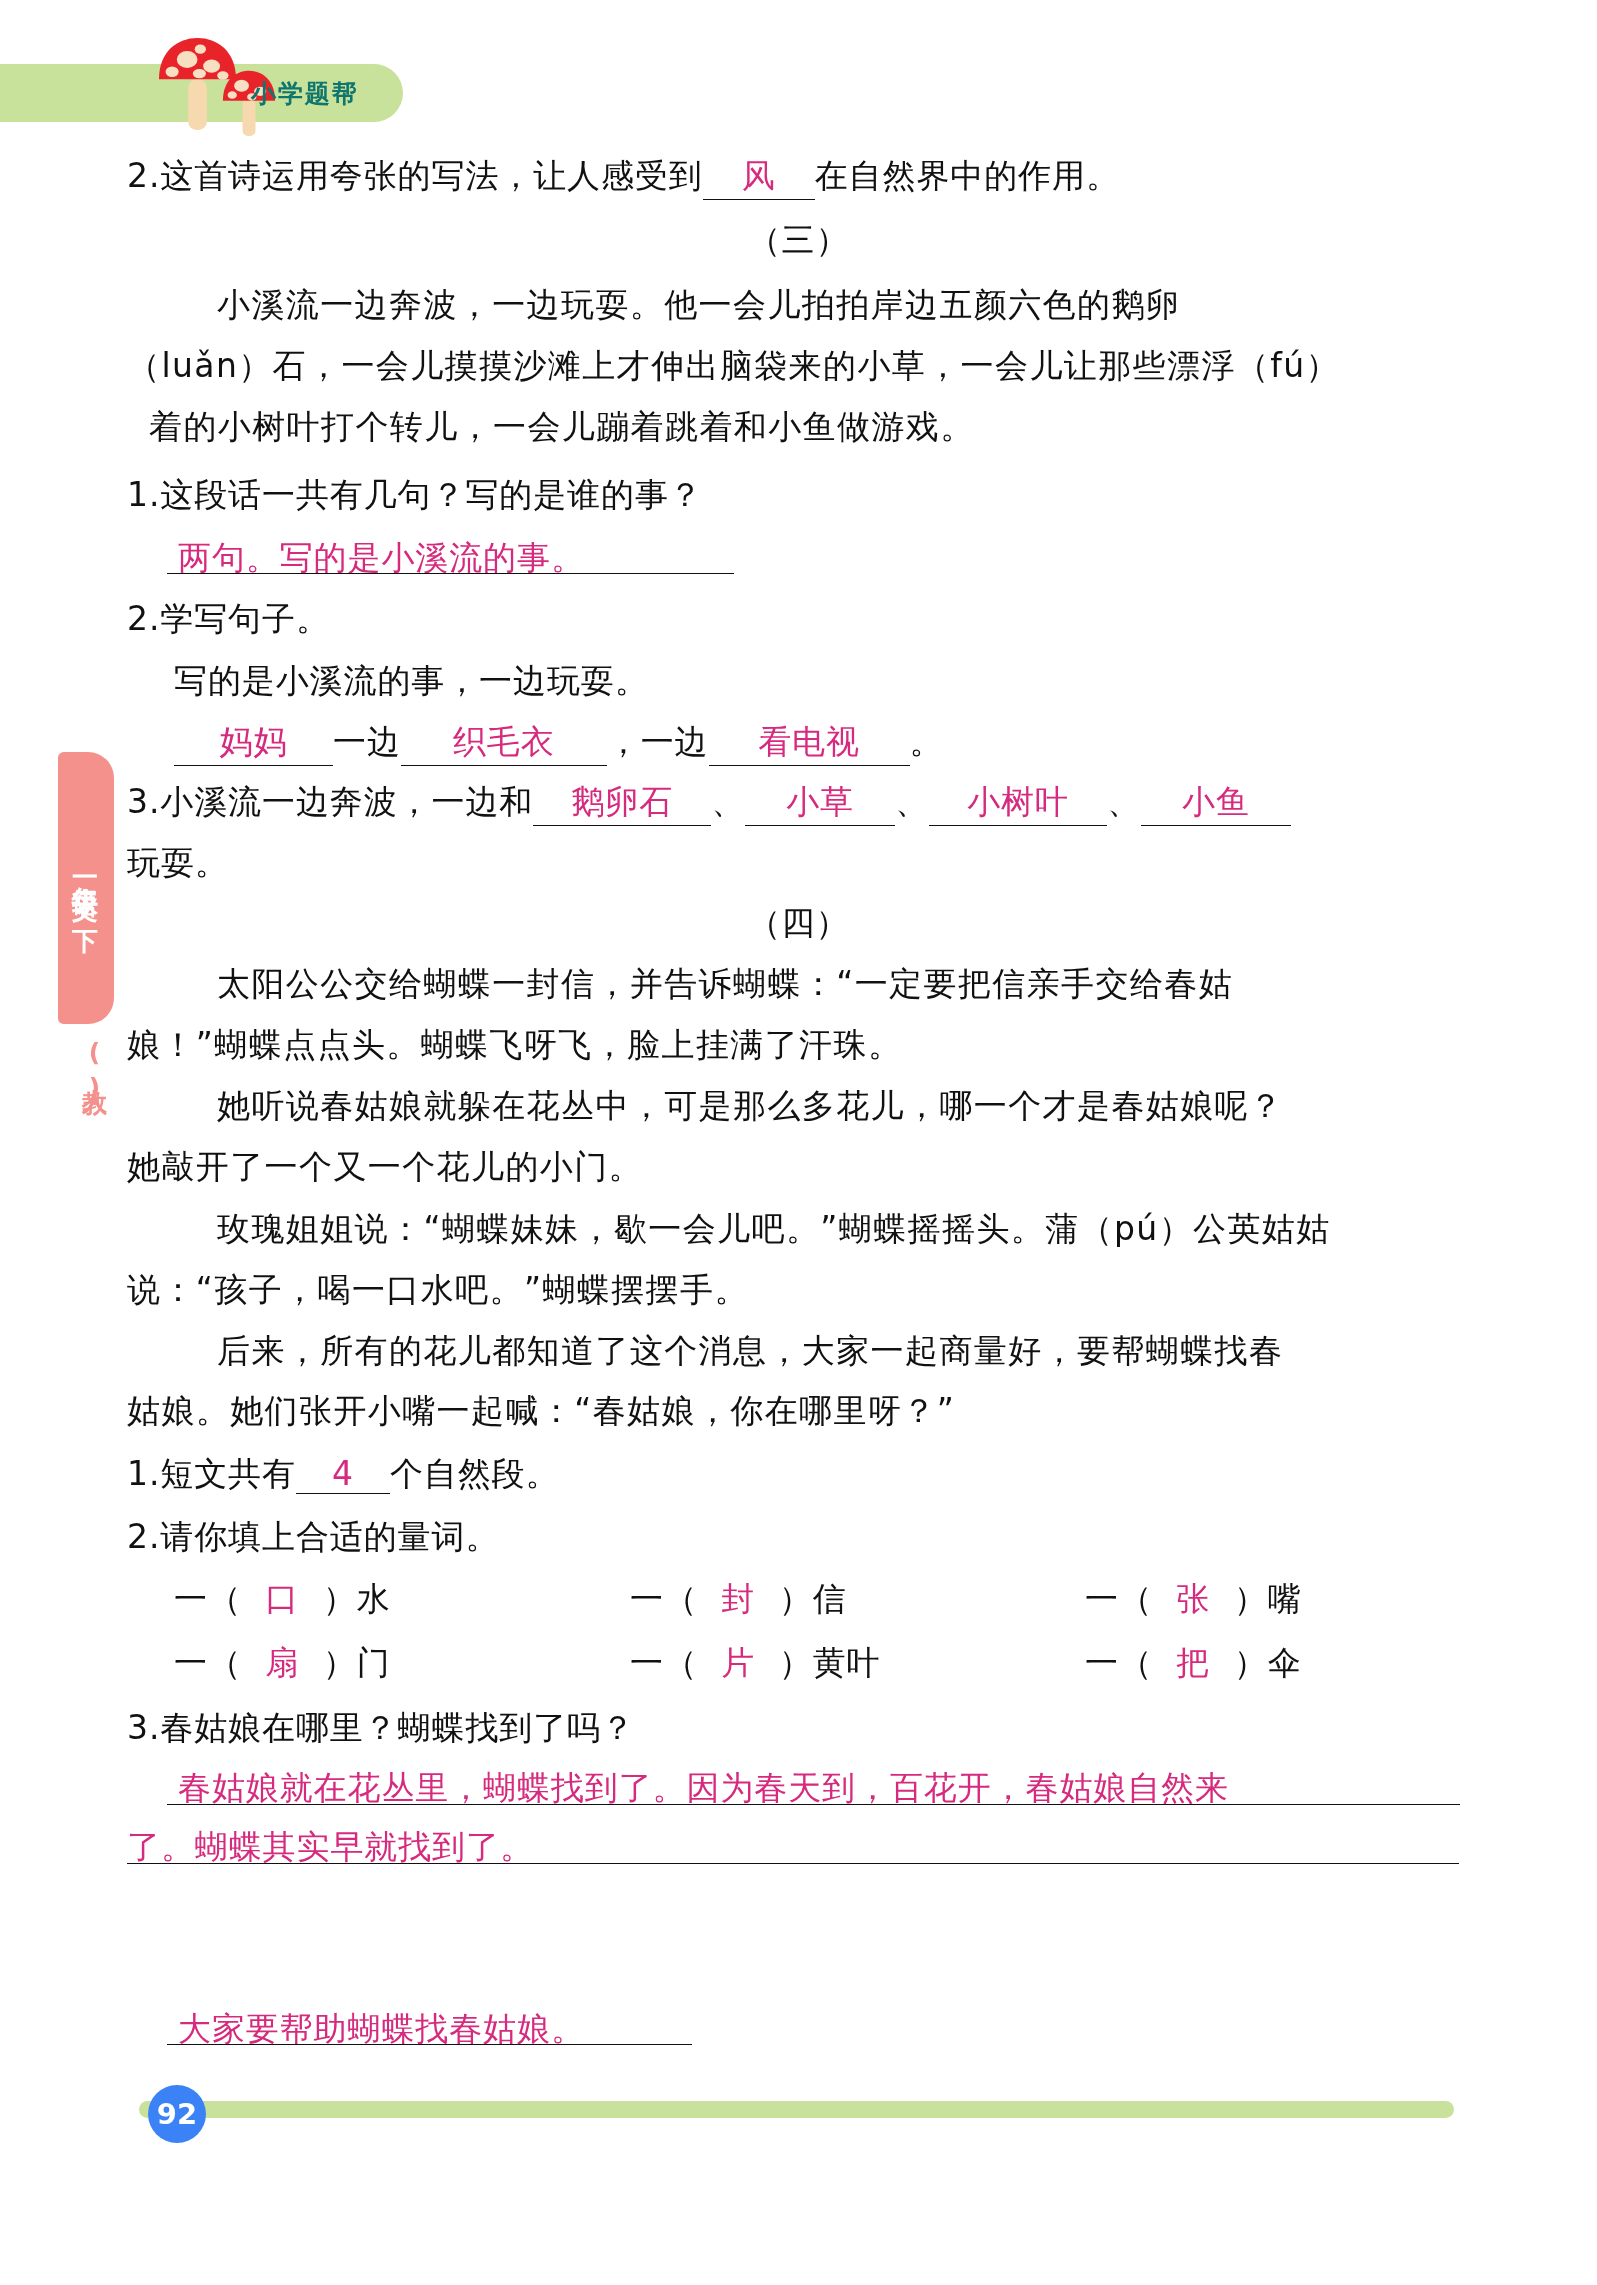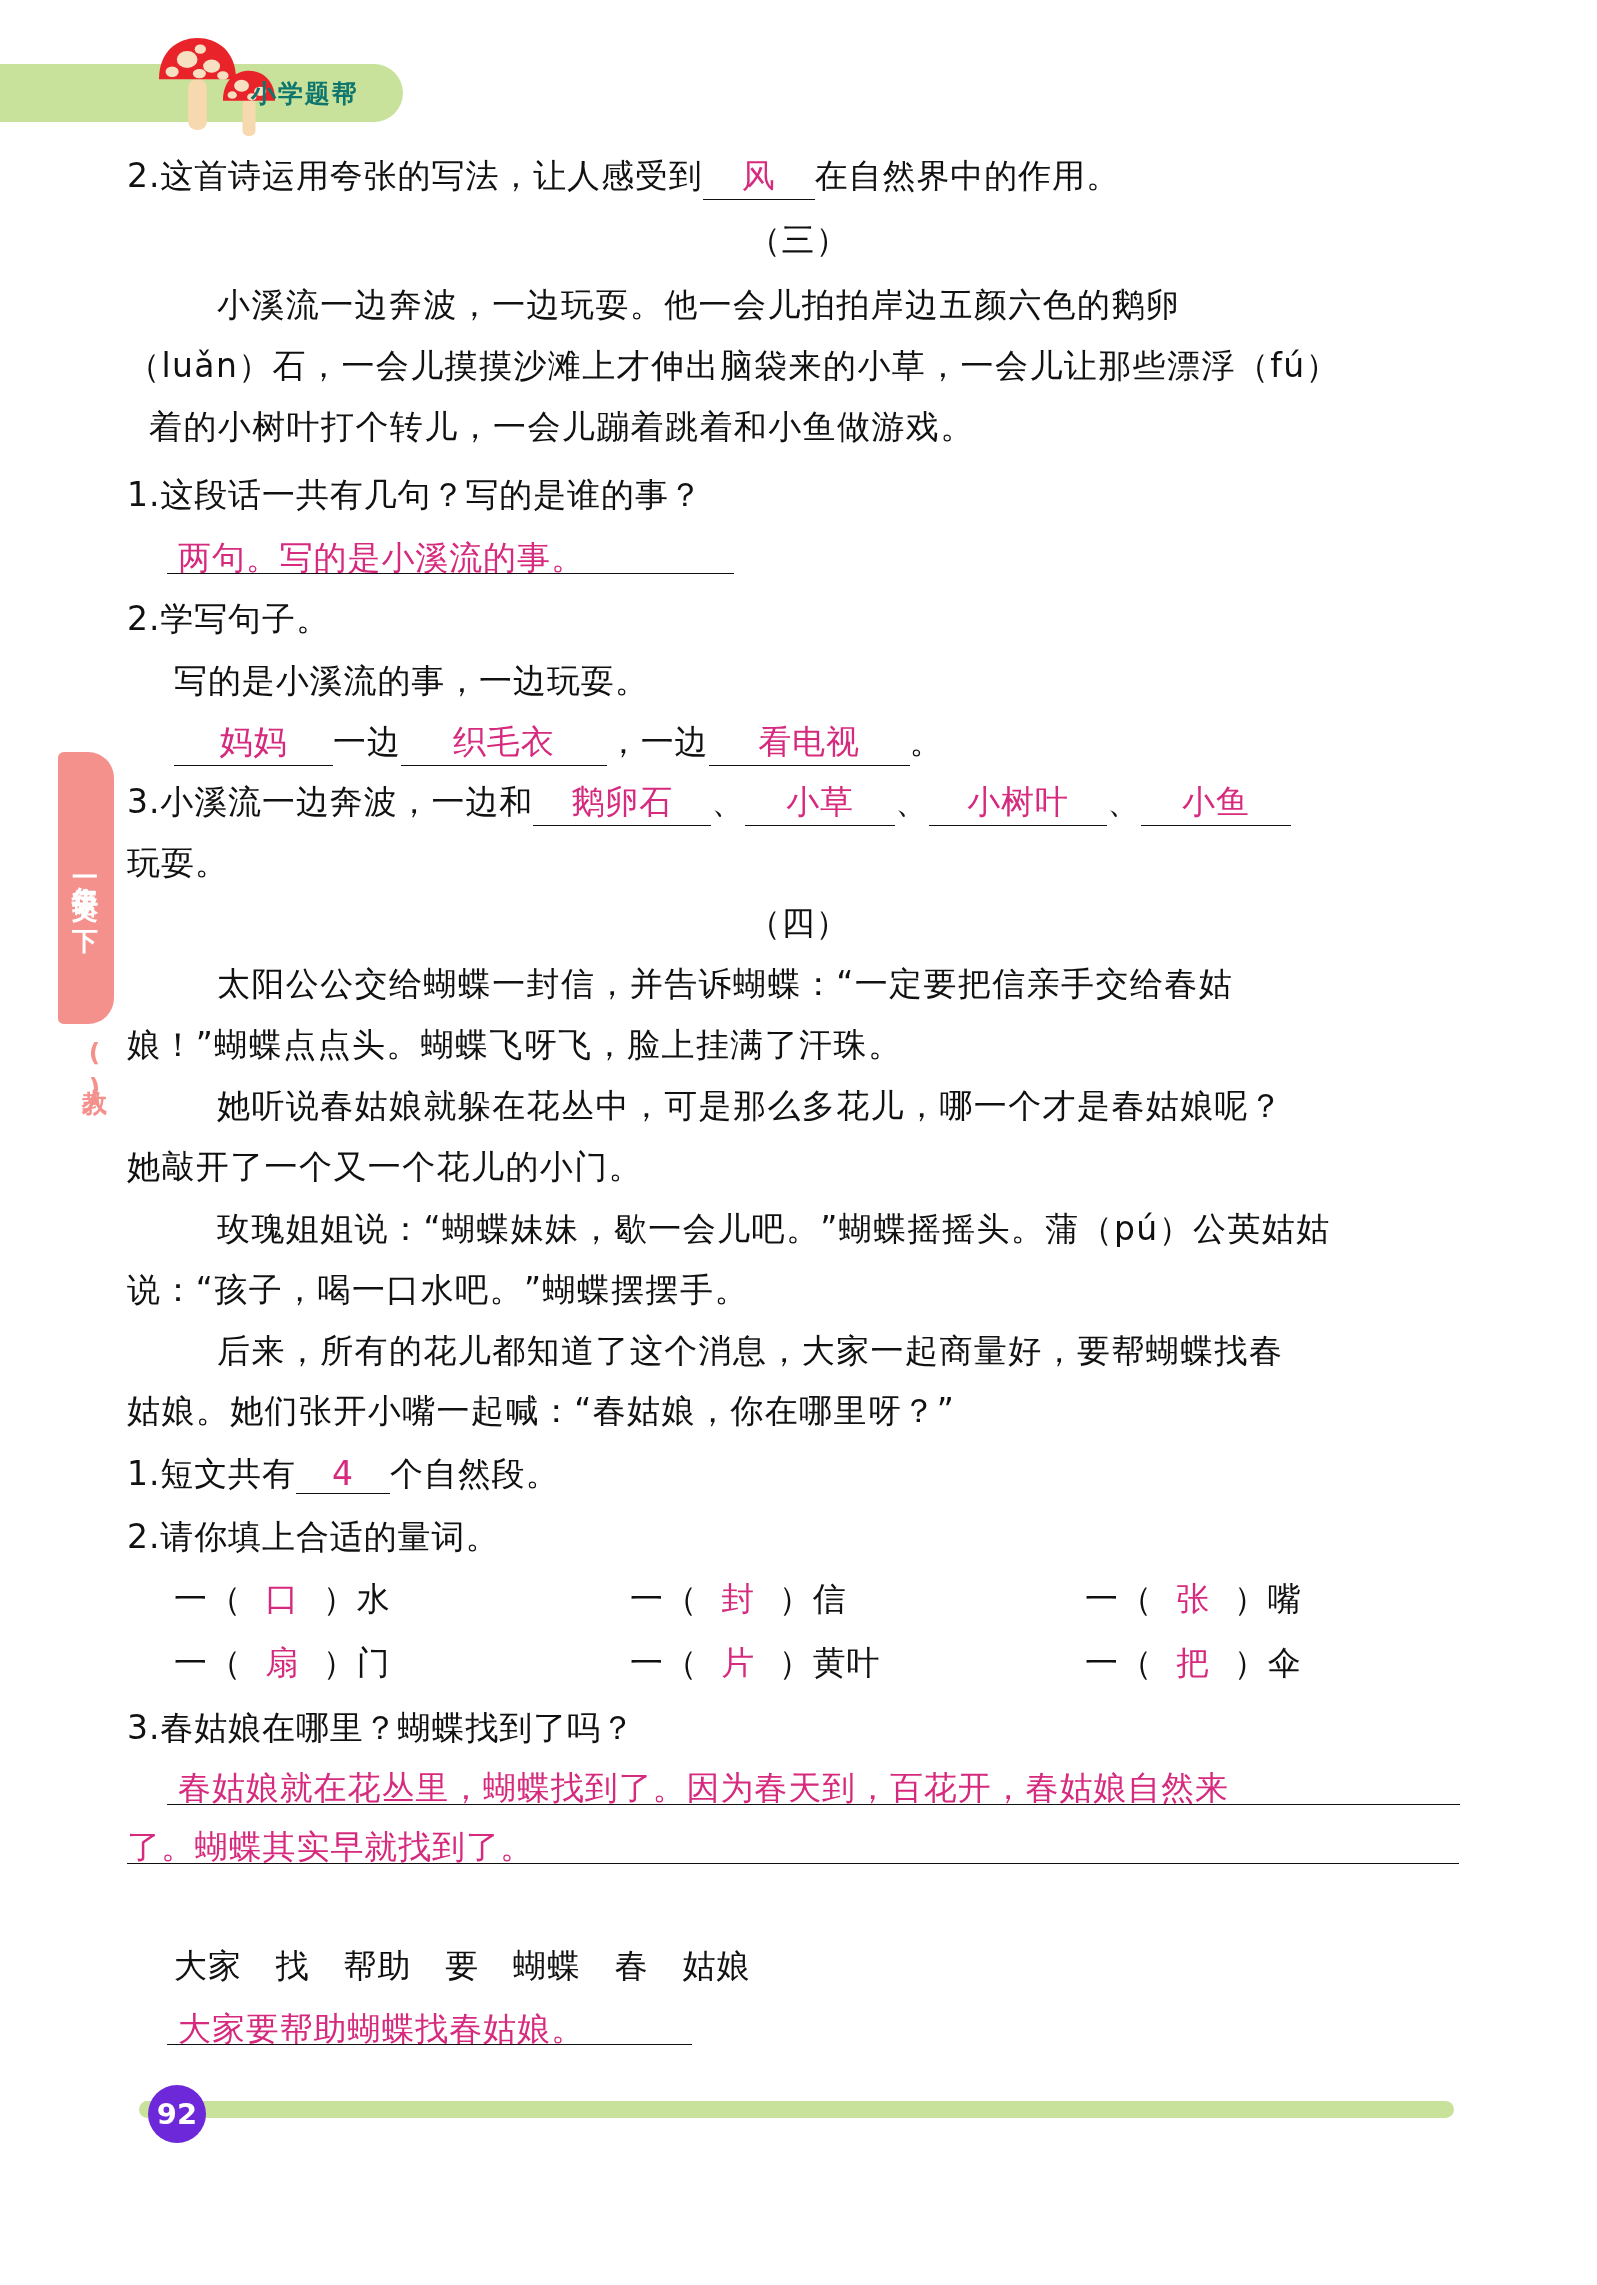--- a/index.html
+++ b/index.html
@@ -157,21 +157,21 @@
     background: #c9e29b;
     border-radius: 8.4px;
   }
   .page-num-circle {
     position: absolute;
     left: 148px;
     top: 2085px;
     width: 58px;
     height: 58px;
     border-radius: 50%;
-    background: #6d28d9;
+    background: #3b82f6;
     color: #ffffff;
     font-family: "DejaVu Sans", sans-serif;
     font-weight: bold;
     font-size: 29px;
     display: flex;
     align-items: center;
     justify-content: center;
   }
 </style>
 </head>
@@ -277,21 +277,20 @@
   </div>
 
   <div class="line" style="left:127px; top:1706px;">
     <span>3.</span><span>春姑娘在哪里？蝴蝶找到了吗？</span>
   </div>
   <div class="line ans" style="left:178px; top:1766px;">春姑娘就在花丛里，蝴蝶找到了。因为春天到，百花开，春姑娘自然来</div>
   <div class="longrule" style="left:167px; top:1804px; width:1293px;"></div>
   <div class="line ans" style="left:127px; top:1825px;">了。蝴蝶其实早就找到了。</div>
   <div class="longrule" style="left:127px; top:1863px; width:1332px;"></div>
 
-  <div class="line" style="left:174px; top:1944px;">大家　找　帮助　要　蝴蝶　春　姑娘</div>
   <div class="line ans" style="left:178px; top:2007px;">大家要帮助蝴蝶找春姑娘。</div>
   <div class="longrule" style="left:167px; top:2044px; width:525px;"></div>
 
 </div>
 
 <div class="footer-bar"></div>
 <div class="page-num-circle">92</div>
 
 
 </body></html>

